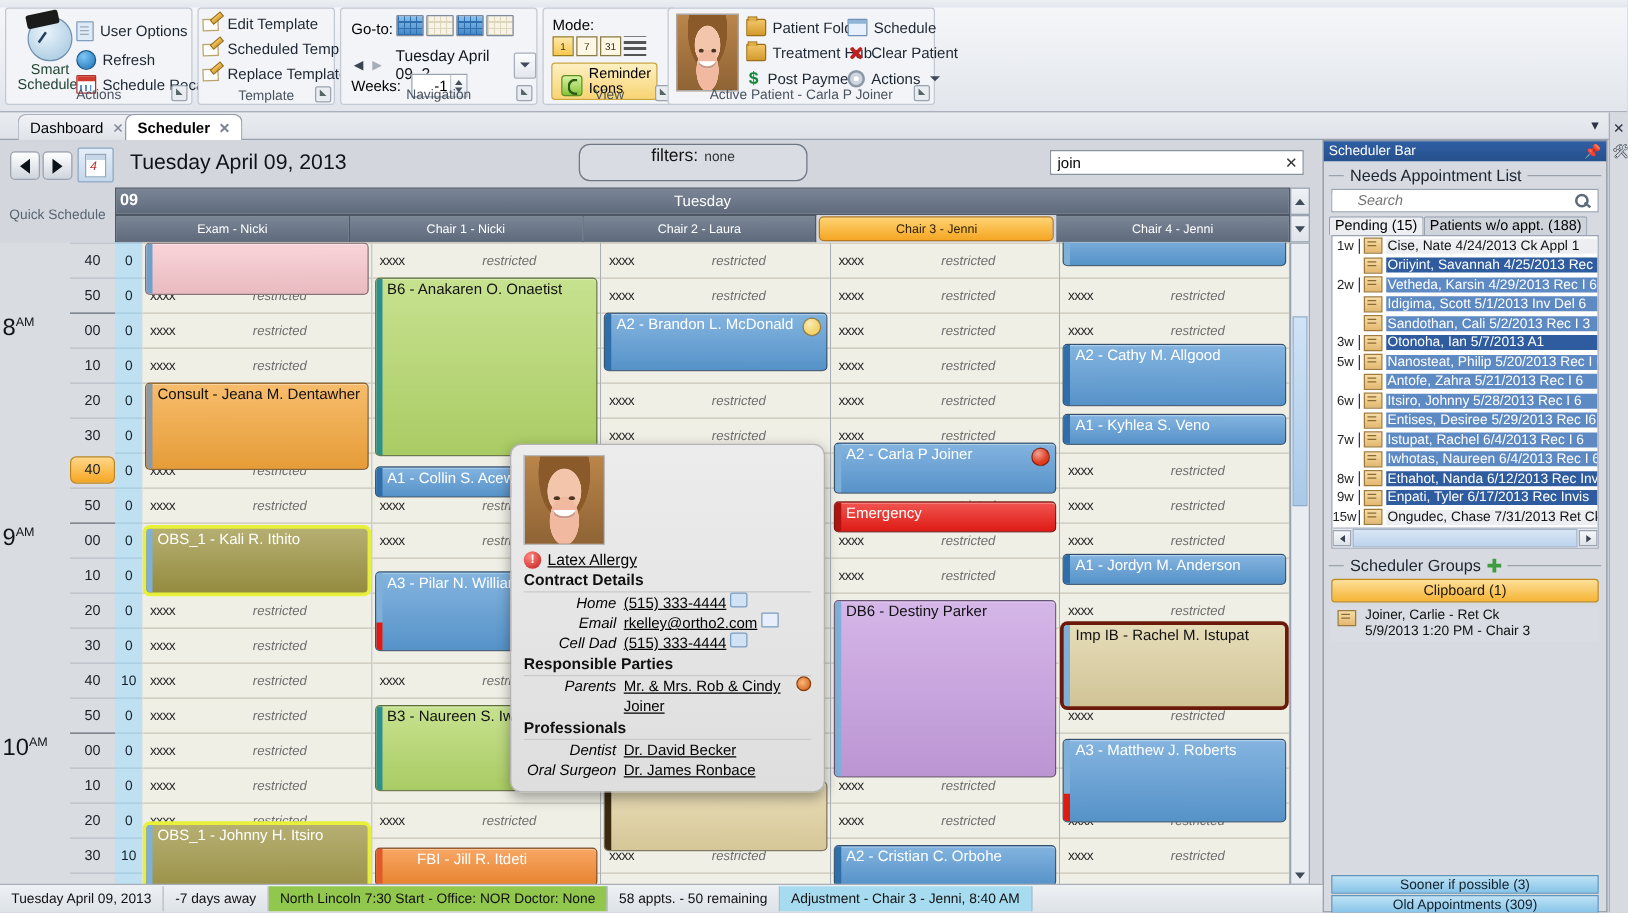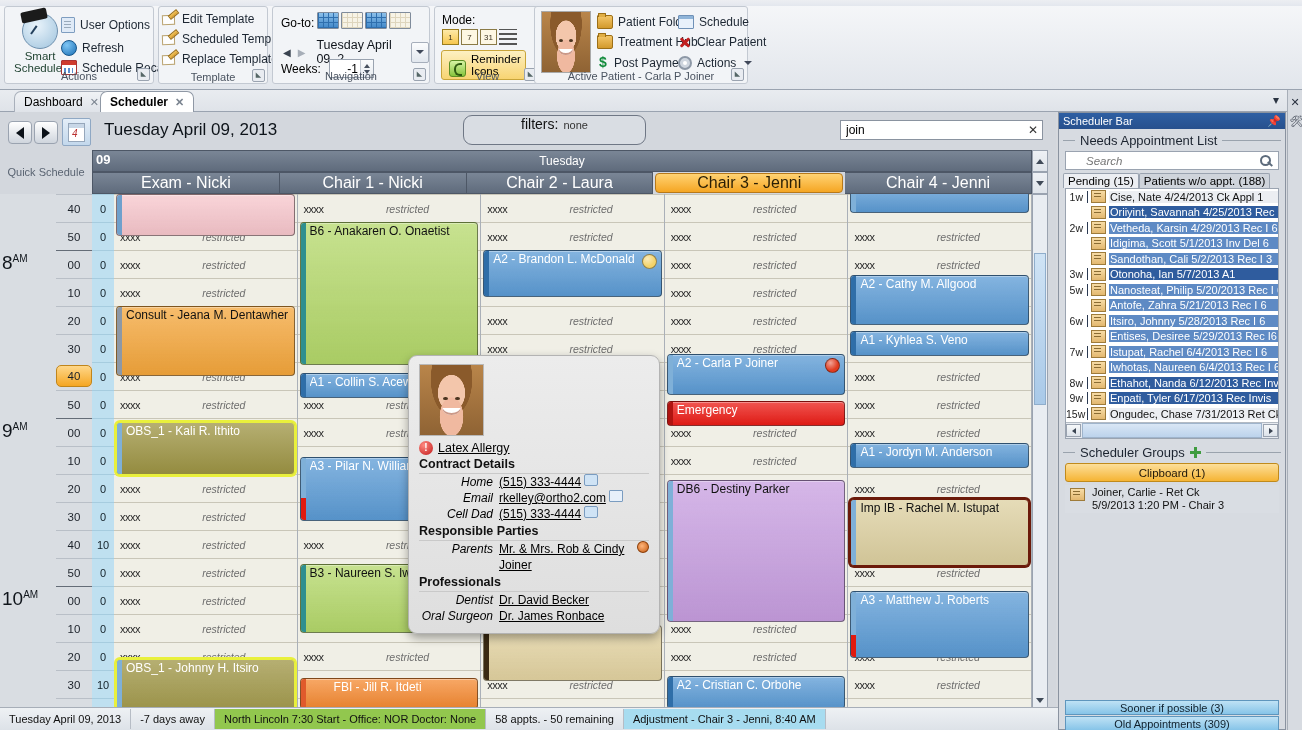--- a/index.html
+++ b/index.html
@@ -158,21 +158,21 @@
   .gridwrap{position:absolute;left:0;top:150px;width:1056px;height:558px;background:#d3d7dd;}
   .quicksched{position:absolute;left:0;top:0;width:92px;height:44px;
     display:flex;align-items:center;justify-content:center;color:#5a6472;font-size:11px;}
   .dayhdr{position:absolute;left:92px;top:0;width:940px;height:22px;
     background:linear-gradient(#7a8696,#5f6b7c);color:#fff;font-size:12px;
     display:flex;align-items:center;justify-content:center;box-sizing:border-box;
     border:1px solid #4d5766;}
   .daynum{position:absolute;left:96px;top:2px;font-size:13px;font-weight:bold;color:#fff;}
   .colhdrs{position:absolute;left:92px;top:22px;width:940px;height:22px;display:flex;}
   .colhdr{flex:1;border:1px solid #4d5766;border-left:none;box-sizing:border-box;
-    background:linear-gradient(#7a8696,#5f6b7c);color:#fff;font-size:16px;
+    background:linear-gradient(#7a8696,#5f6b7c);color:#fff;font-size:10px;
     display:flex;align-items:center;justify-content:center;cursor:pointer;}
   .colhdr:first-child{border-left:1px solid #4d5766;}
   .colhdr.sel{background:linear-gradient(#ffd373,#f5a623);color:#2a1f05;
     border:1px solid #b7791a;border-radius:4px;margin:1px 2px;}
   .hdrscroll{position:absolute;left:1032px;top:22px;width:16px;height:22px;
     background:linear-gradient(#eef1f5,#dfe4ea);border:1px solid #9aa3b0;box-sizing:border-box;
     display:flex;align-items:center;justify-content:center;cursor:pointer;}
   .hdrscroll2{position:absolute;left:1032px;top:0;width:16px;height:22px;
     background:linear-gradient(#eef1f5,#dfe4ea);border:1px solid #9aa3b0;box-sizing:border-box;
     display:flex;align-items:center;justify-content:center;cursor:pointer;}

